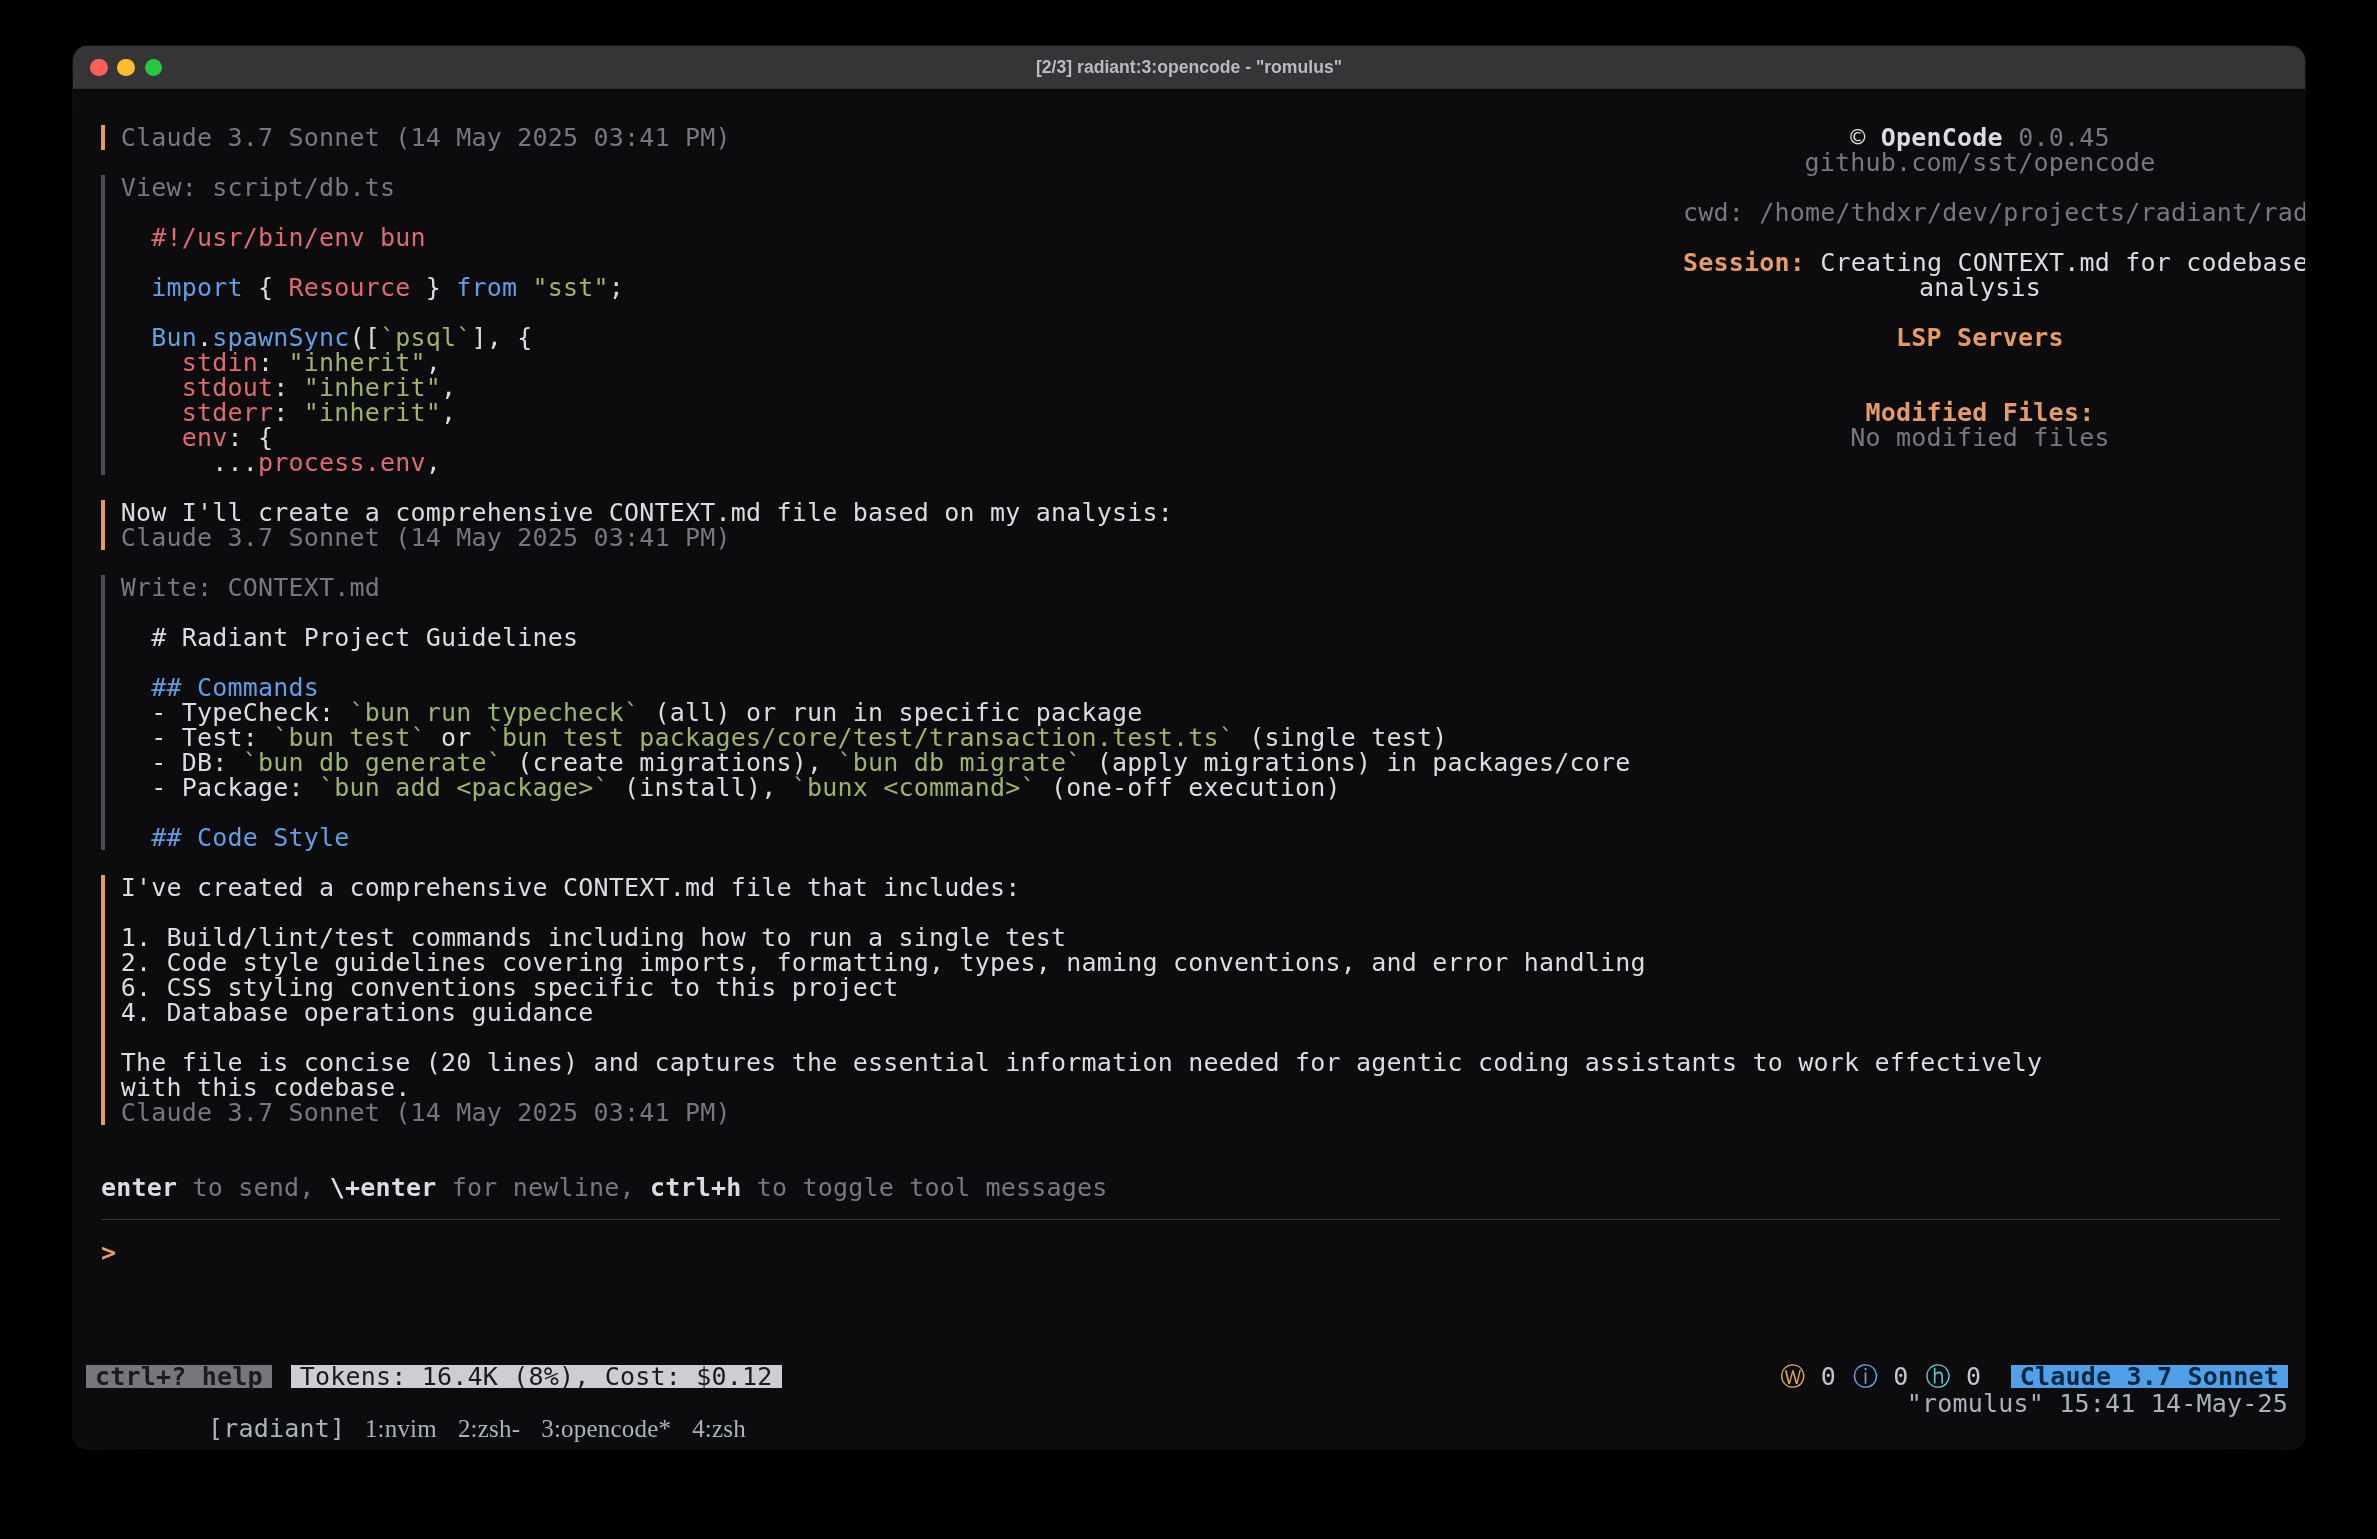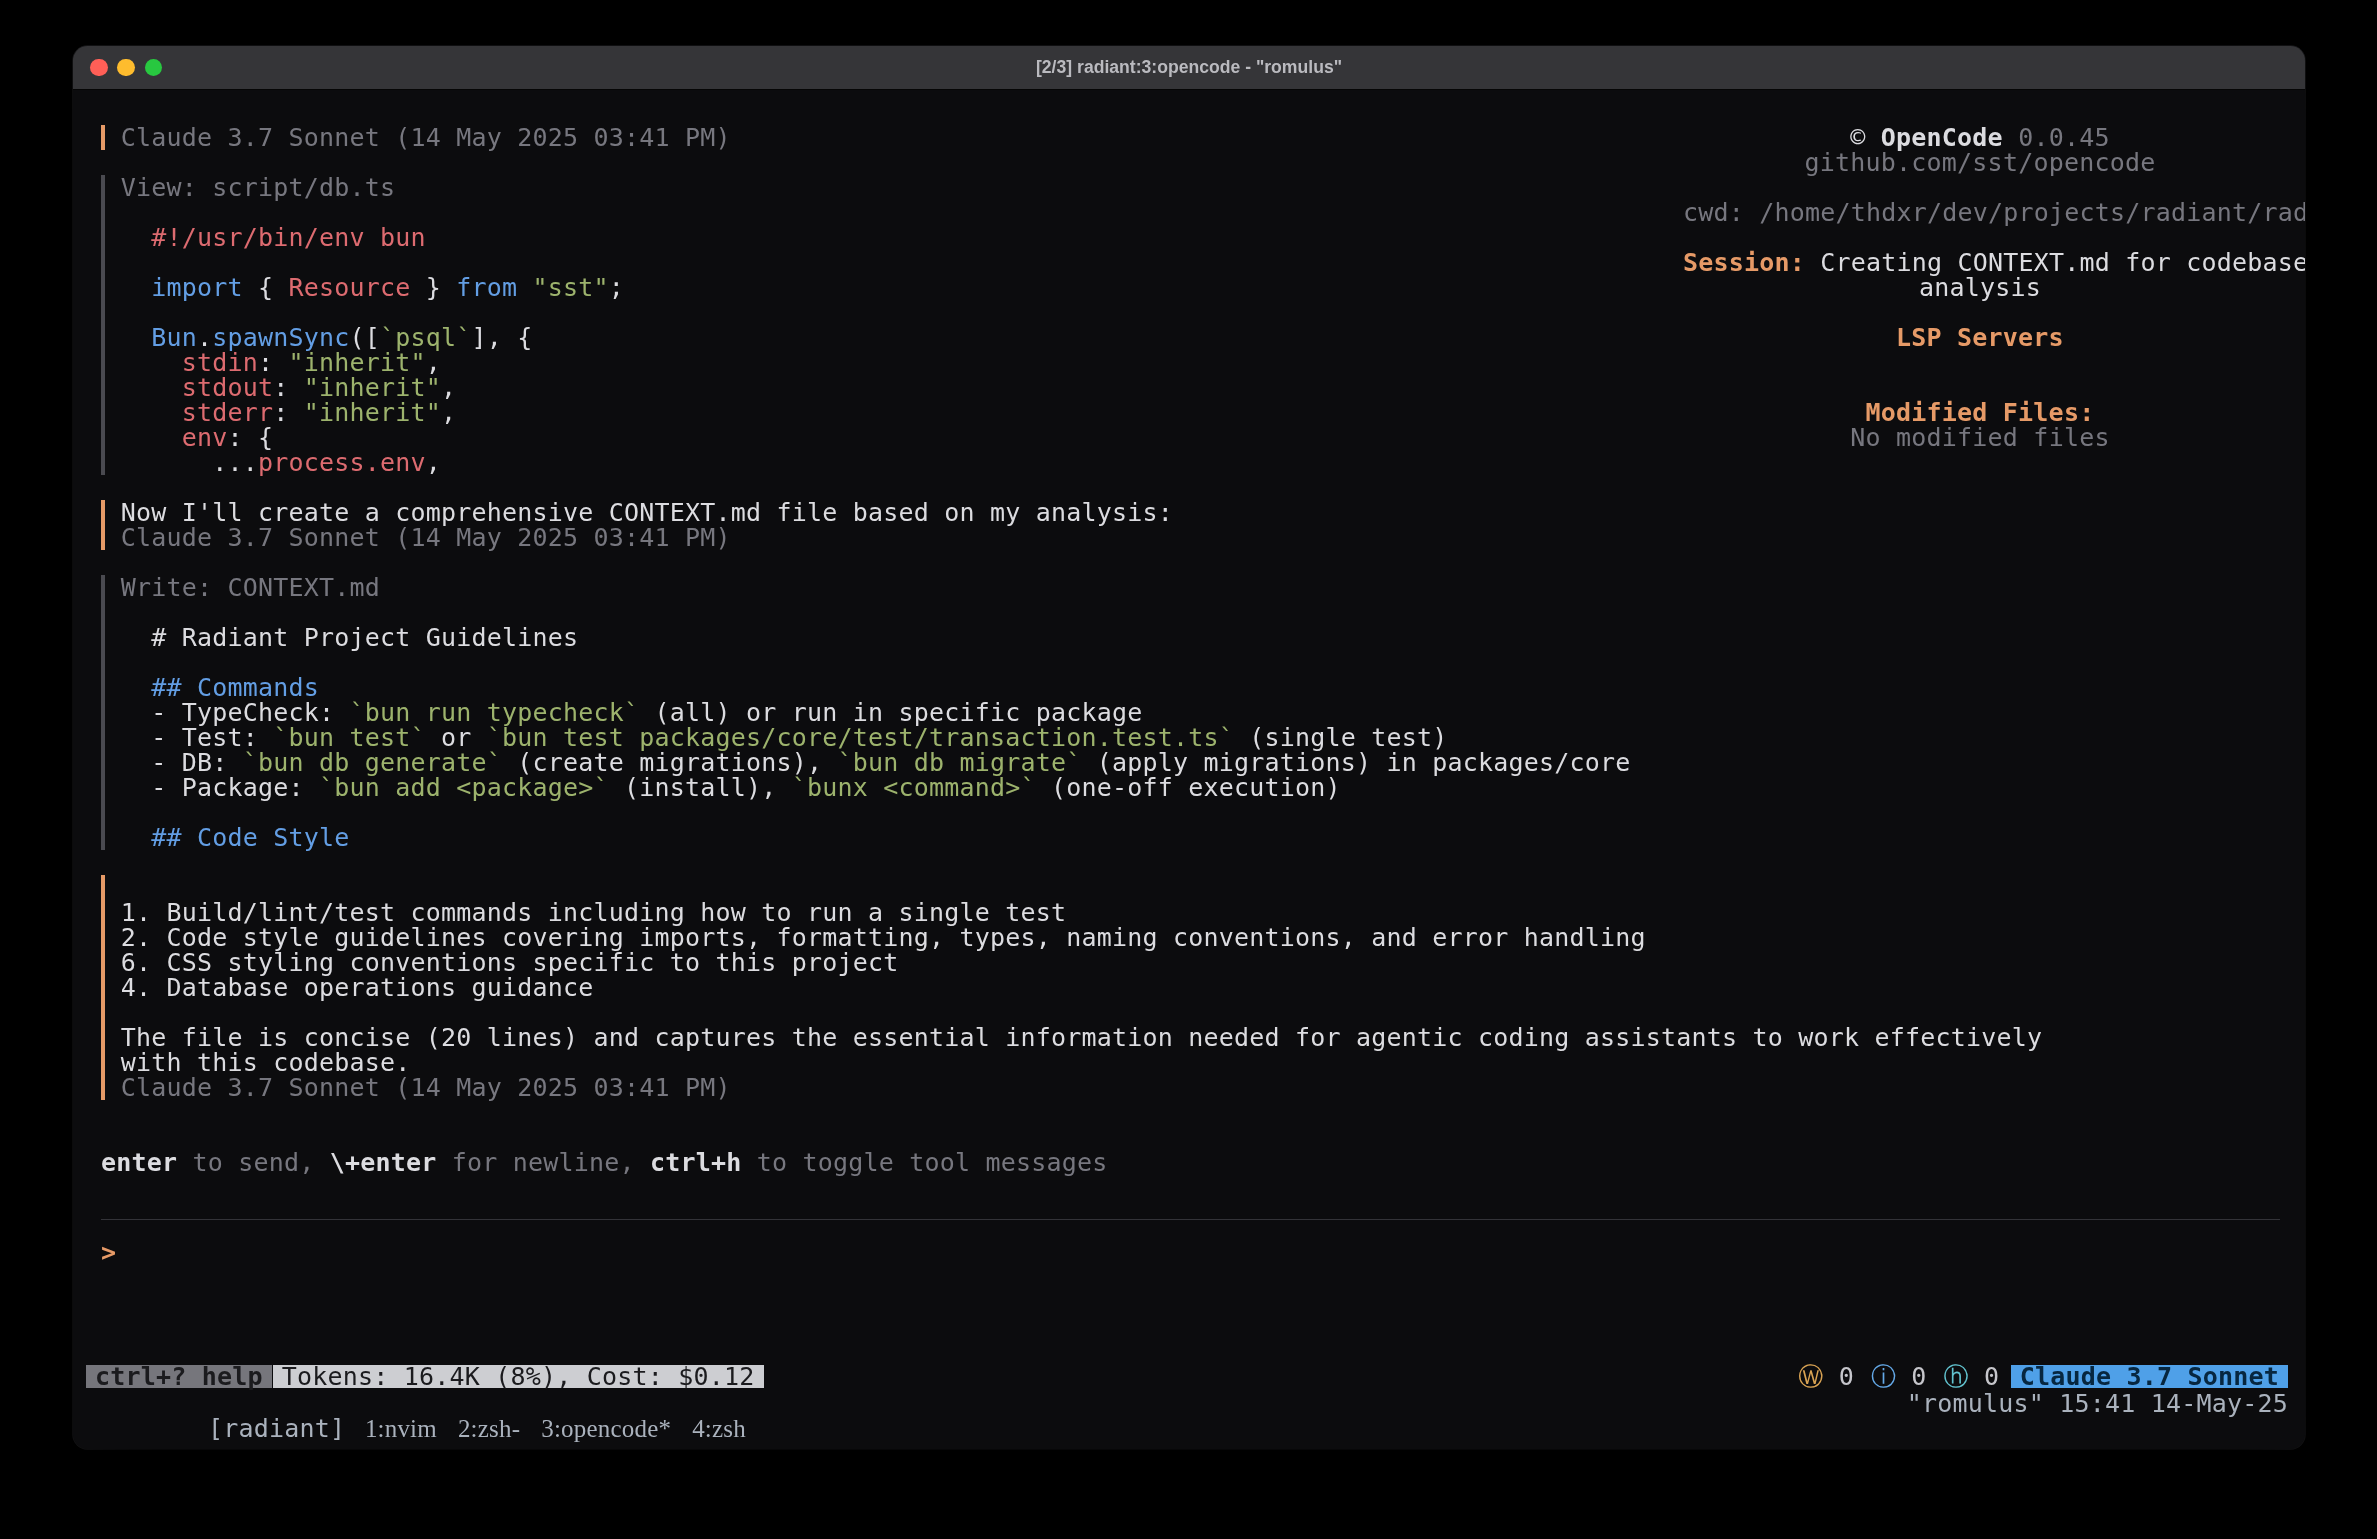--- a/index.html
+++ b/index.html
@@ -43,21 +43,21 @@
   .block.gap{border-left-color:transparent;}
 
   .help-line{margin-top:0;}
   .divider{position:absolute;left:28px;right:25px;top:1129px;border-top:1.3px solid #333338;}
   .prompt-line{position:absolute;left:28px;top:1150px;height:25px;line-height:25px;white-space:pre;}
 
   .sidebar{position:absolute;left:1610px;top:35px;width:594px;text-align:center;}
 
   .status-bar{
     position:absolute;left:13px;right:17px;top:1274px;height:25px;
-    display:flex;align-items:center;gap:1px;
+    display:flex;align-items:center;gap:19px;
   }
   .badge{display:inline-block;height:23.5px;line-height:23.5px;padding:0 9px;}
   .help-badge{background:var(--badge-help-bg,#76767c);color:var(--badge-help-fg,#1b1b1e);font-weight:bold;}
   .tokens-badge{background:var(--badge-tokens-bg,#cdced2);color:var(--badge-tokens-fg,#1b1b1e);}
   .model-badge{background:var(--model-badge-bg,#4fa0e8);color:var(--model-badge-fg,#072740);font-weight:bold;}
   .status-spacer{flex:1;}
   .diagnostics{display:inline-flex;align-items:center;margin-right:10.4px;}
   .diag{margin-left:17px;white-space:pre;}
   .diag-count{color:#c6c6cb;}
 
@@ -125,20 +125,21 @@
             <div class="line"><span class="c-fg">  - Test: </span><span class="c-green">`bun test`</span><span class="c-fg"> or </span><span class="c-green">`bun test packages/core/test/transaction.test.ts`</span><span class="c-fg"> (single test)</span></div>
             <div class="line"><span class="c-fg">  - DB: </span><span class="c-green">`bun db generate`</span><span class="c-fg"> (create migrations), </span><span class="c-green">`bun db migrate`</span><span class="c-fg"> (apply migrations) in packages/core</span></div>
             <div class="line"><span class="c-fg">  - Package: </span><span class="c-green">`bun add &lt;package&gt;`</span><span class="c-fg"> (install), </span><span class="c-green">`bunx &lt;command&gt;`</span><span class="c-fg"> (one-off execution)</span></div>
             <div class="line">&nbsp;</div>
             <div class="line"><span class="c-fg">  </span><span class="c-blue">## Code Style</span></div>
           </div>
           <div class="block gap">
             <div class="line">&nbsp;</div>
           </div>
           <div class="block assistant">
+            <div class="line"><span class="c-fg">I've created a comprehensive CONTEXT.md file that includes:</span></div>
             <div class="line">&nbsp;</div>
             <div class="line"><span class="c-fg">1. Build/lint/test commands including how to run a single test</span></div>
             <div class="line"><span class="c-fg">2. Code style guidelines covering imports, formatting, types, naming conventions, and error handling</span></div>
             <div class="line"><span class="c-fg">6. CSS styling conventions specific to this project</span></div>
             <div class="line"><span class="c-fg">4. Database operations guidance</span></div>
             <div class="line">&nbsp;</div>
             <div class="line"><span class="c-fg">The file is concise (20 lines) and captures the essential information needed for agentic coding assistants to work effectively</span></div>
             <div class="line"><span class="c-fg">with this codebase.</span></div>
             <div class="line"><span class="c-gray">Claude 3.7 Sonnet (14 May 2025 03:41 PM)</span></div>
           </div>

